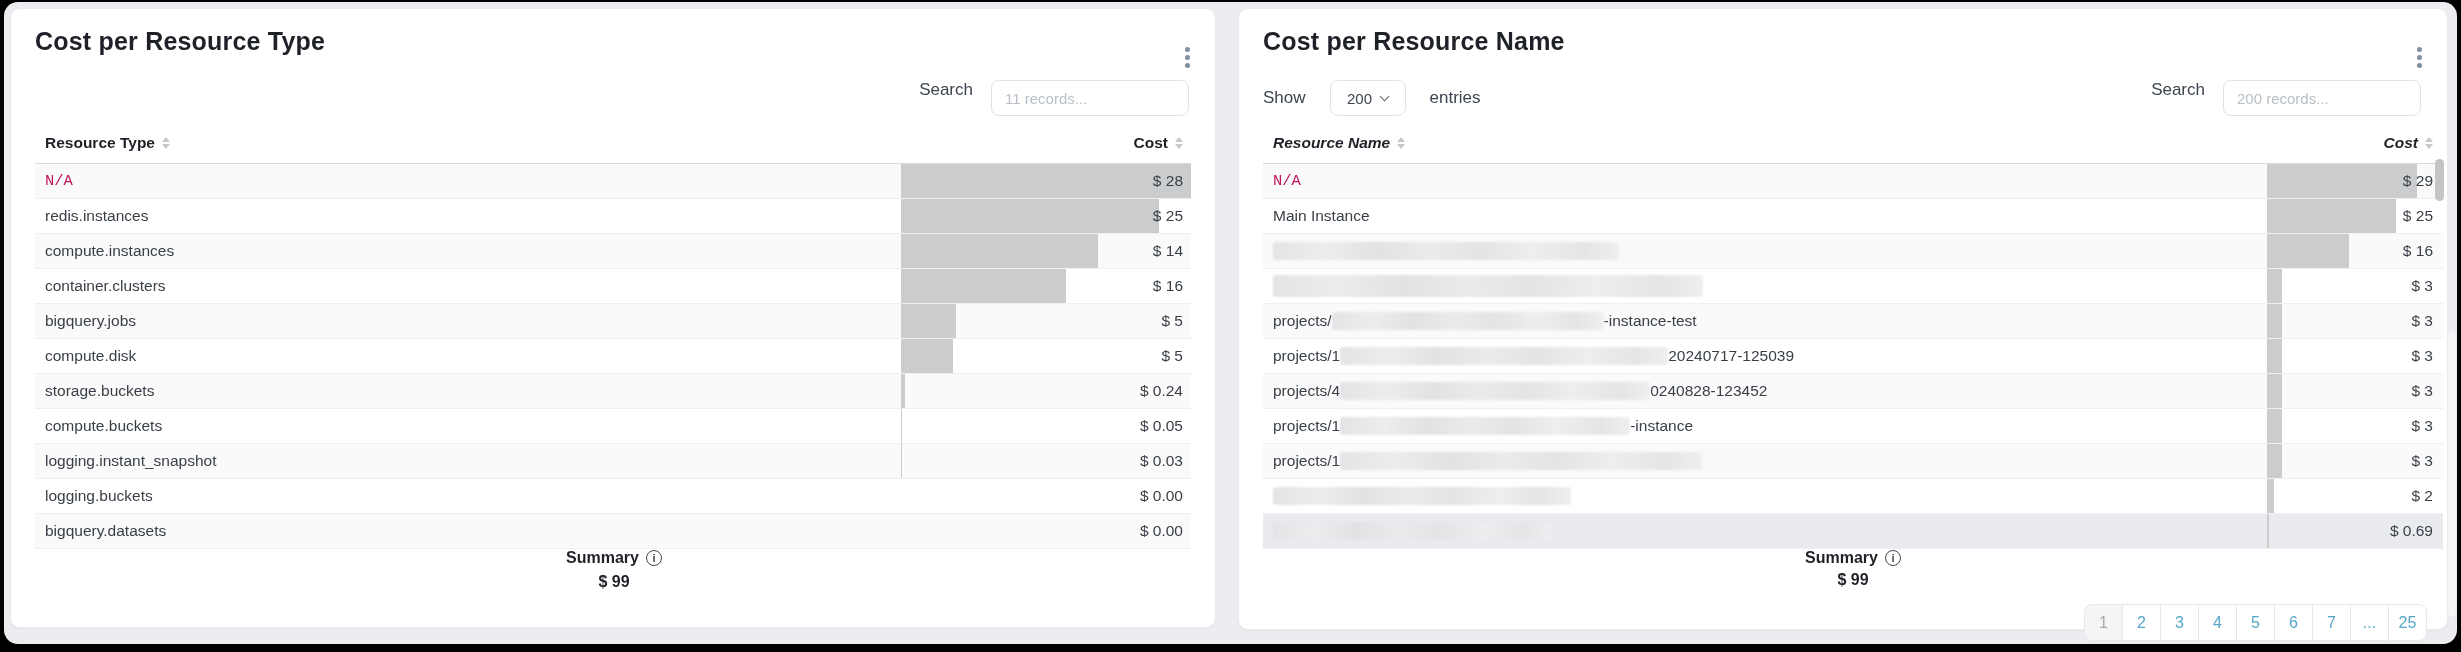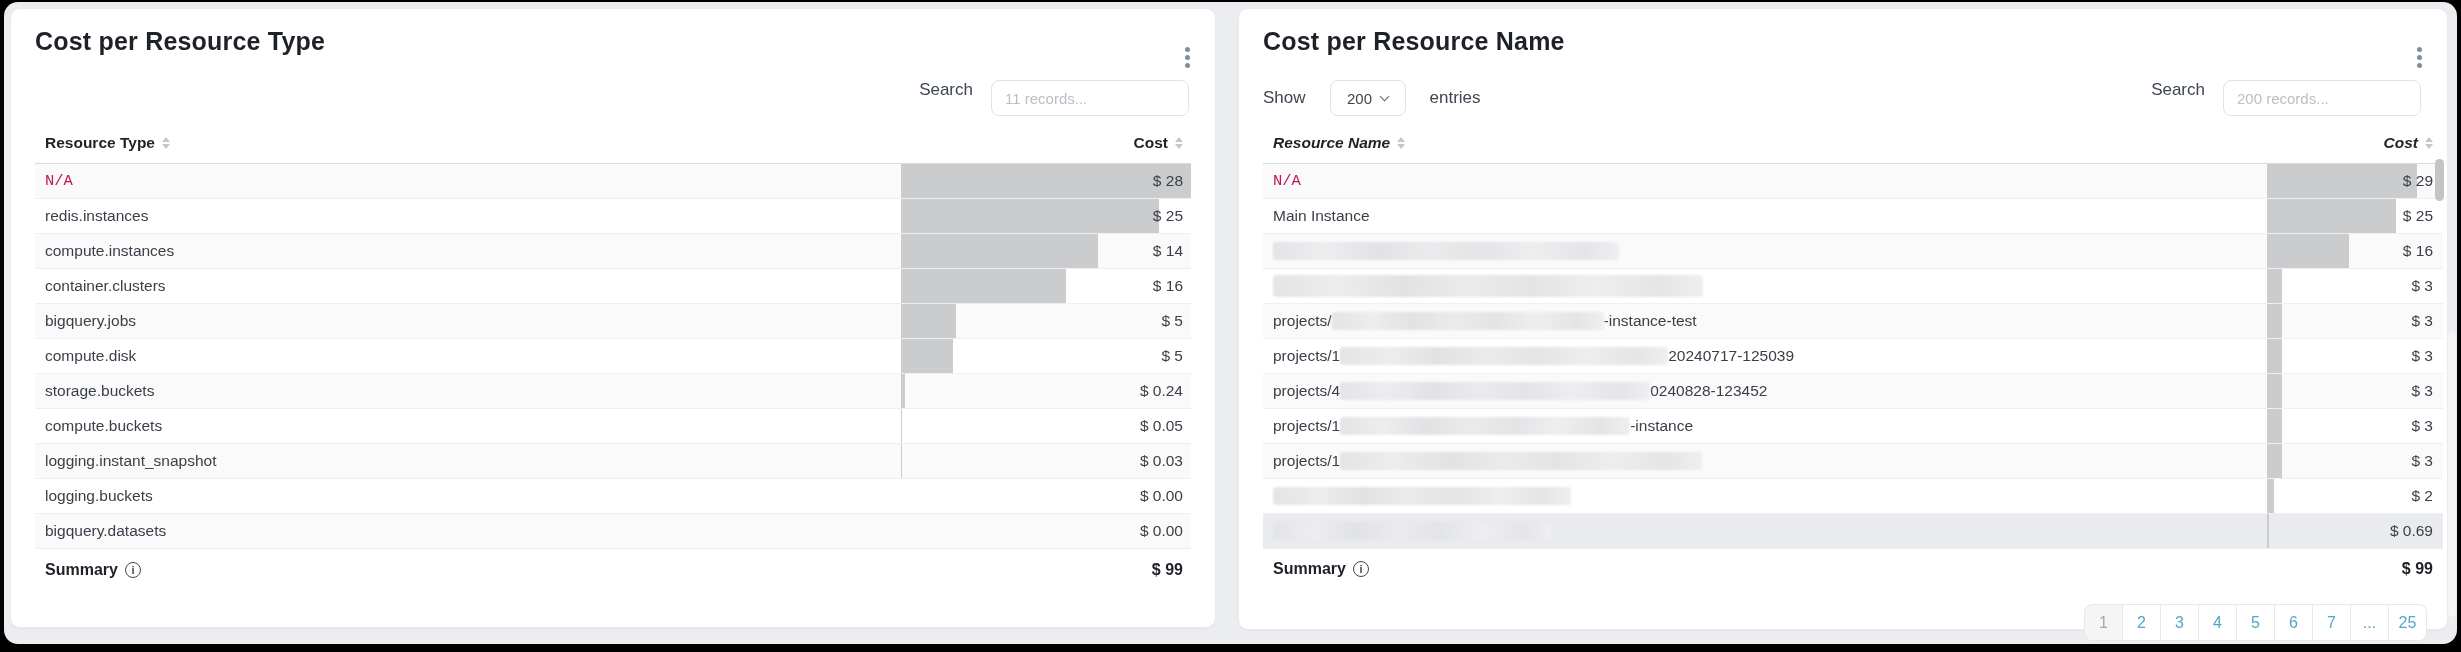--- a/index.html
+++ b/index.html
@@ -93,21 +93,21 @@
   }
   .card.right .cost-cell { width: 176px; padding-right: 10px; }
   .bar {
     position: absolute; left: 0; top: 0; bottom: 0; background: #cbccce;
     width: calc(var(--w) * var(--barscale) * 1%);
   }
   .cost-val { position: relative; z-index: 1; }
 
   .summary {
     display: flex; align-items: center; justify-content: space-between;
-    height: 42px; padding: 0 8px 0 10px; font-size: 16px; font-weight: 700; color: #1e2127;
+    height: 42px; padding: 0 8px 0 10px; font-size: 16px; font-weight: 700; color: #1e2127; flex-direction: column;
   }
   .card.right .summary { padding-right: 10px; height: 40px; }
   .summary-label-wrap { display: flex; align-items: center; gap: 7px; }
   .info-icon {
     width: 16px; height: 16px; border: 1.4px solid #42484f; border-radius: 50%;
     display: inline-flex; align-items: center; justify-content: center;
     font-size: 11px; font-weight: 700; color: #42484f; font-style: normal;
   }
 
   .pagination { display: flex; justify-content: flex-end; margin: 15px 16px 0 0; }

